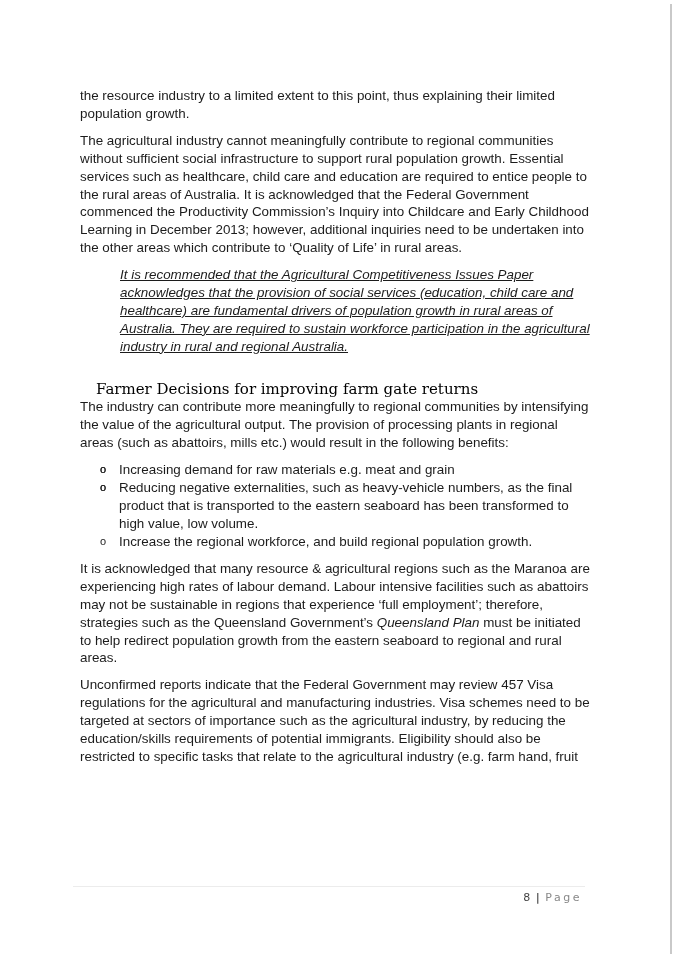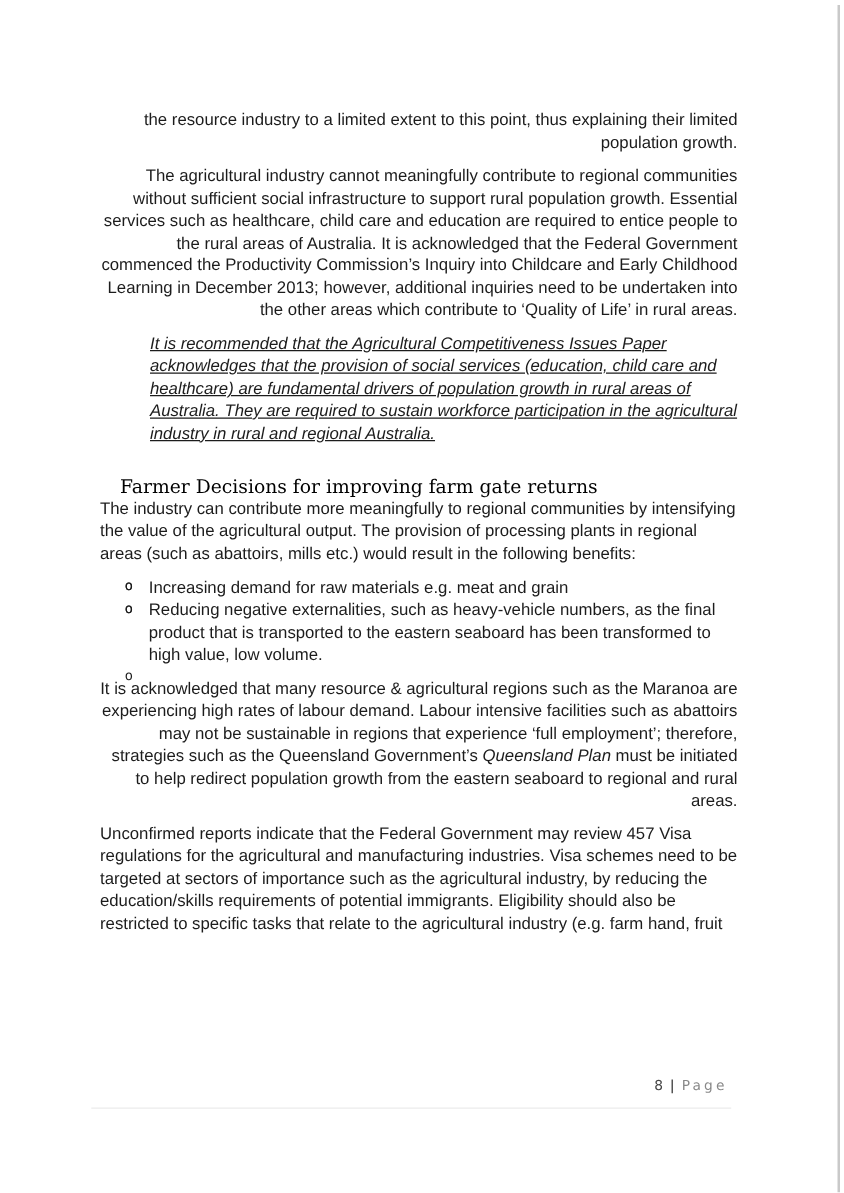--- a/index.html
+++ b/index.html
@@ -25,21 +25,21 @@
     }
     .content {
       position: absolute;
       left: 80px;
       top: 87px;
       width: 510px;
       font-size: 13.4px;
       line-height: 17.9px;
     }
     p { margin: 0; }
-    .para { margin-bottom: 9px; text-align: right; }
+    .para { margin-bottom: 9px; }
     .recommend {
       margin-left: 40px;
       font-style: italic;
       margin-top: 0;
       text-decoration: underline;
     }
     h2 {
       font-family: "DejaVu Serif", serif;
       font-weight: normal;
       font-size: 15px;
@@ -66,21 +66,21 @@
       position: absolute;
       left: 73px;
       top: 886px;
       width: 512px;
       height: 1px;
       background: #ececec;
     }
     .page-number {
       position: absolute;
       right: 93px;
-      top: 862px;
+      top: 891px;
       font-family: "DejaVu Sans", sans-serif;
       font-size: 11px;
       color: #444;
       letter-spacing: 1px;
     }
     .page-number .sep { color: #555; font-weight: bold; }
     .page-number .word { color: #888; letter-spacing: 2.5px; }
   </style>
 </head>
 <body>
@@ -93,21 +93,21 @@
   <p class="recommend">It is recommended that the Agricultural Competitiveness Issues Paper acknowledges that the provision of social services (education, child care and healthcare) are fundamental drivers of population growth in rural areas of Australia. They are required to sustain workforce participation in the agricultural industry in rural and regional Australia.</p>
 
   <h2>Farmer Decisions for improving farm gate returns</h2>
   <p>The industry can contribute more meaningfully to regional communities by intensifying the value of the agricultural output. The provision of processing plants in regional areas (such as abattoirs, mills etc.) would result in the following benefits:</p>
 
   <ul class="benefits">
     <li><span class="bullet">o</span></li>
     <li><span class="bullet">o</span><span>Increasing demand for raw materials e.g. meat and grain</span></li>
     <li><span class="bullet">o</span></li>
     <li><span class="bullet">o</span><span>Reducing negative externalities, such as heavy-vehicle numbers, as the final product that is transported to the eastern seaboard has been transformed to high value, low volume.</span></li>
-    <li><span class="bullet">o</span></li>
+    <li><span class="bullet">o</span><span>Increase the regional workforce, and build regional population growth.</span></li>
   </ul>
 
   <p class="para"><span>It is acknowledged that many resource &amp; agricultural regions such as the Maranoa are experiencing high rates of labour demand. Labour intensive facilities such as abattoirs may not be sustainable in regions that experience ‘full employment’; therefore, strategies such as the Queensland Government’s </span><em>Queensland Plan</em><span> must be initiated to help redirect population growth from the eastern seaboard to regional and rural areas.</span></p>
 
   <p>Unconfirmed reports indicate that the Federal Government may review 457 Visa regulations for the agricultural and manufacturing industries. Visa schemes need to be targeted at sectors of importance such as the agricultural industry, by reducing the education/skills requirements of potential immigrants. Eligibility should also be restricted to specific tasks that relate to the agricultural industry (e.g. farm hand, fruit</p>
 </div>
 
 <div class="footer-line"></div>
 <div class="page-number">
   <span>8</span>

